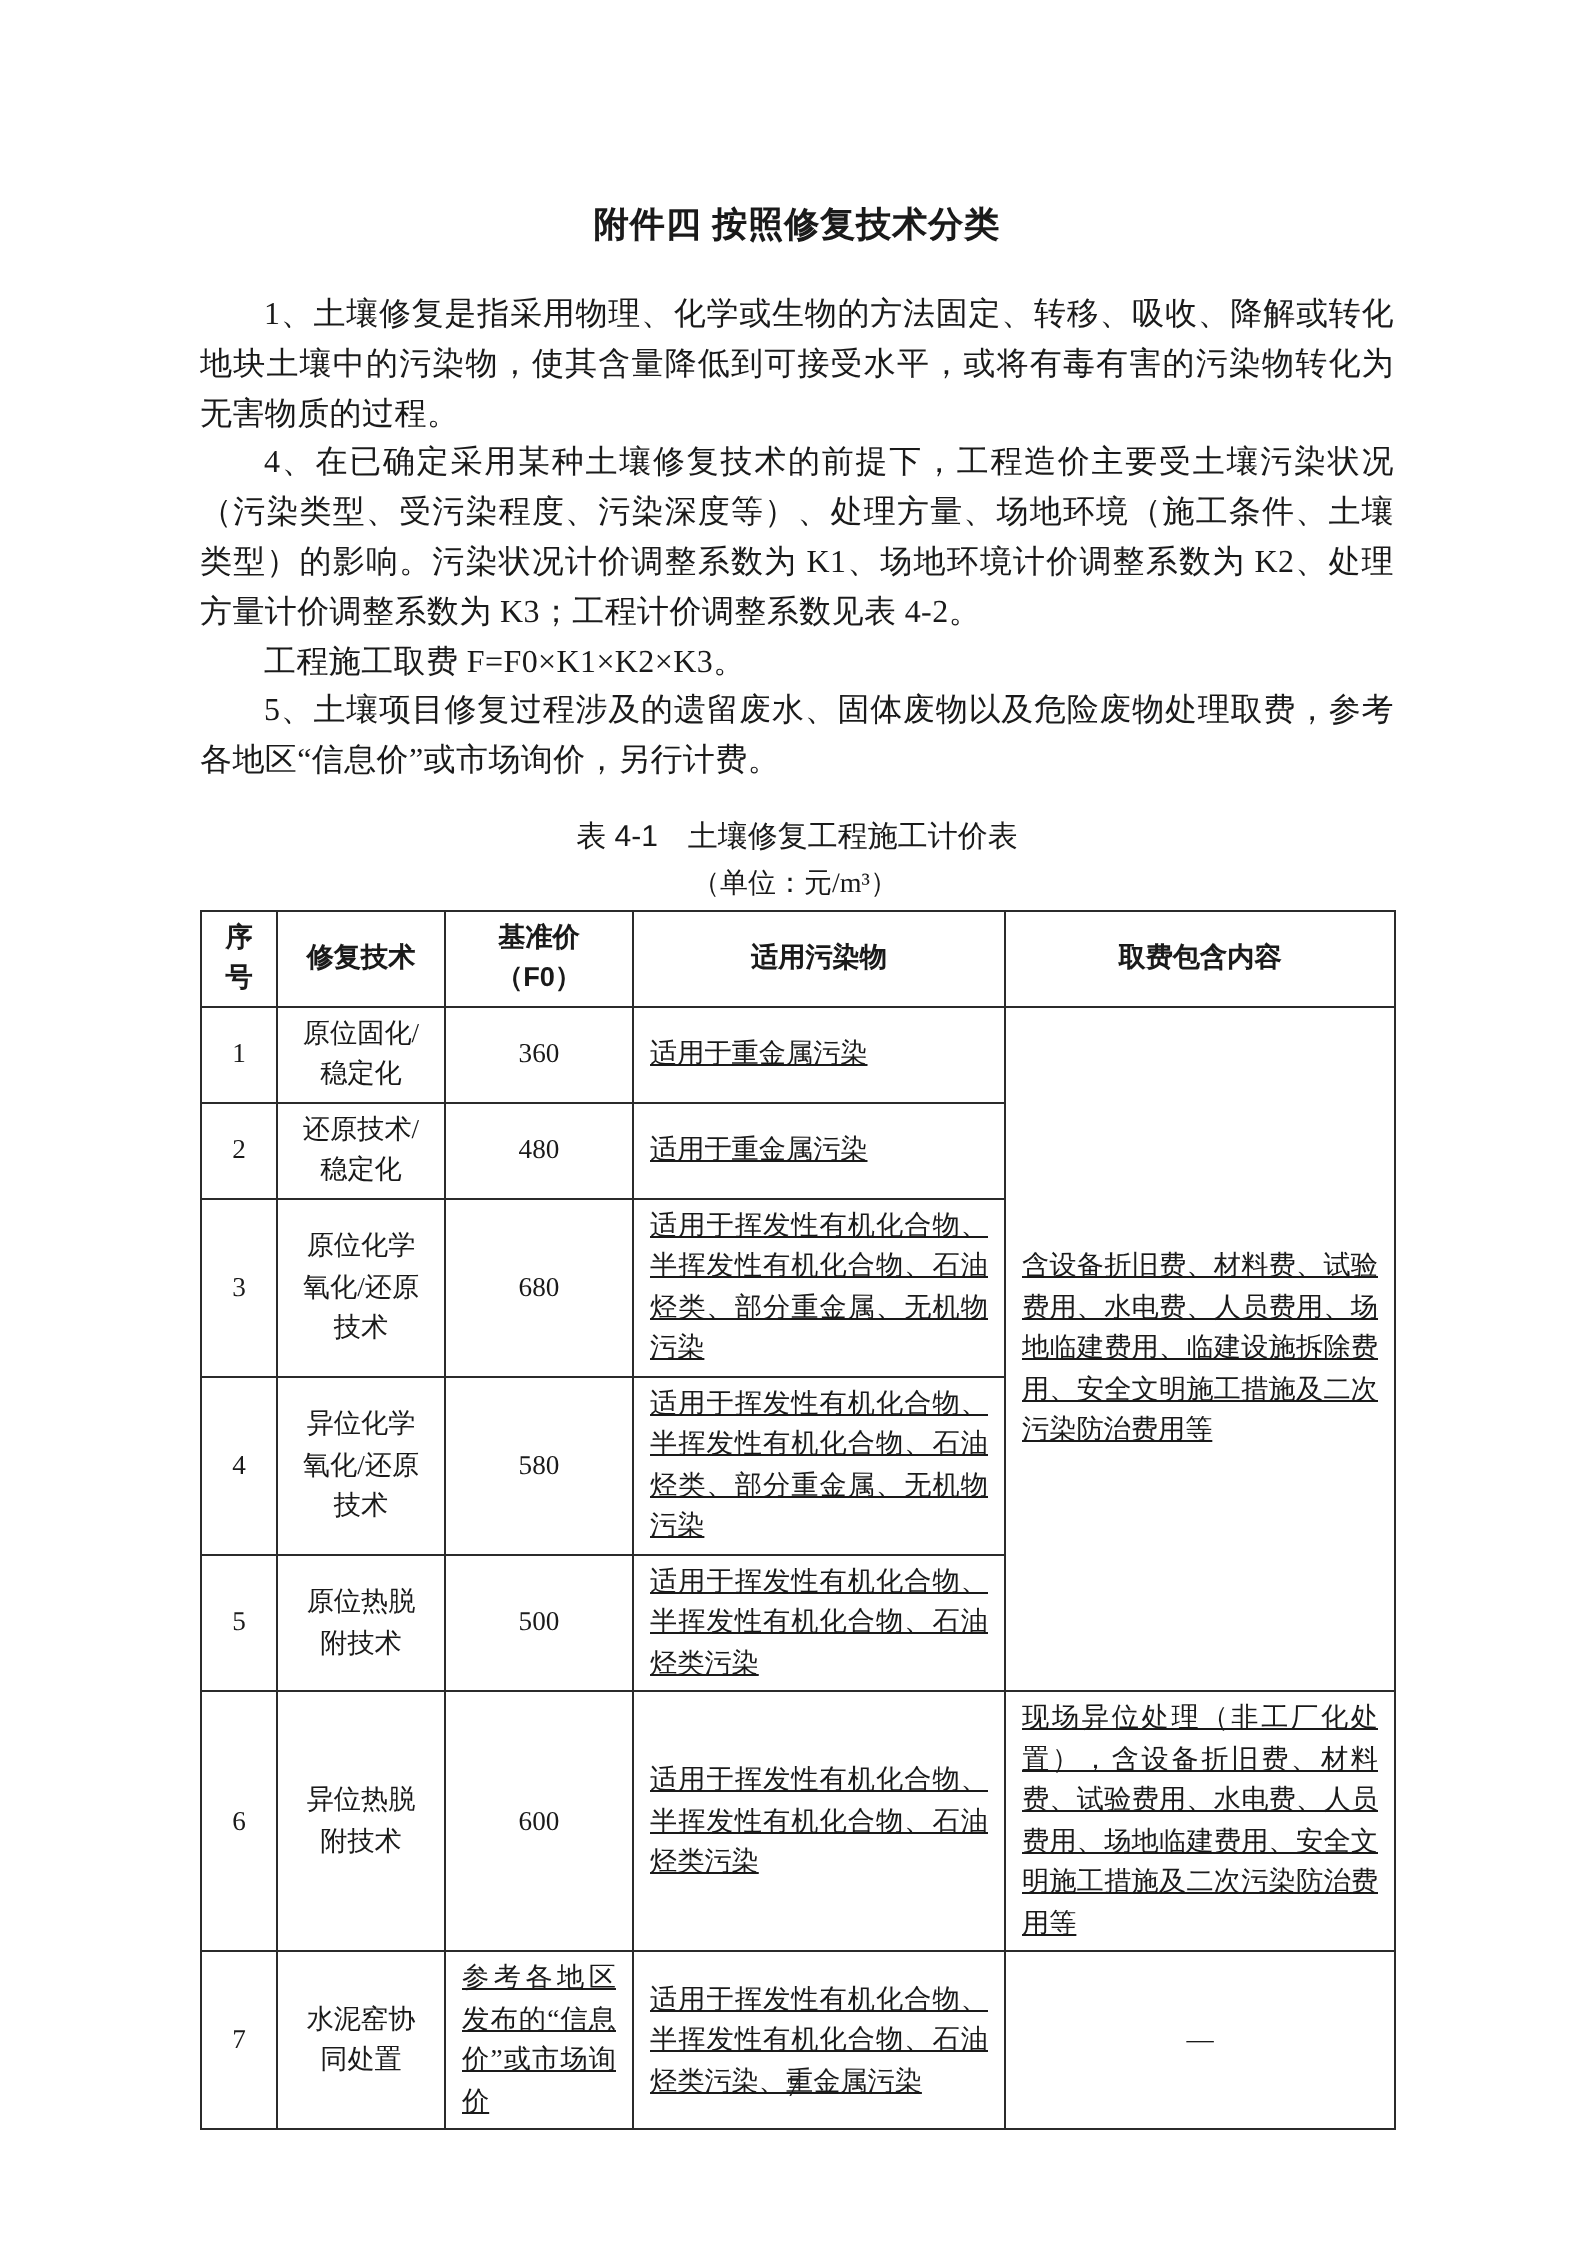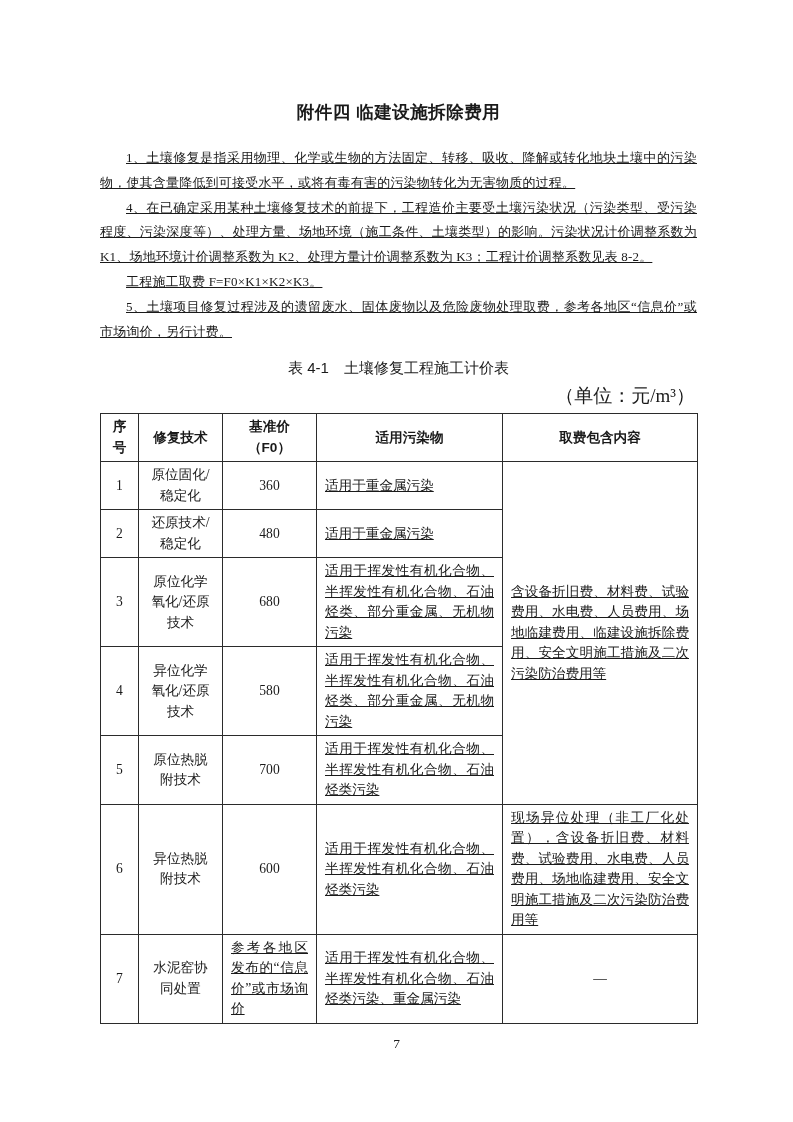--- a/index.html
+++ b/index.html
@@ -22,36 +22,35 @@
     margin: 0 0 22px 0;
     text-align: center;
     font-family: "Liberation Sans", "DejaVu Sans", sans-serif;
     font-weight: bold;
     font-size: 17.5px;
     letter-spacing: 0.5px;
   }
   .body-text p {
     margin: 0;
     text-indent: 2em;
-    font-size: 13px;
+    font-size: 16px;
     line-height: 24.8px;
     text-align: justify;
     letter-spacing: 0.2px;
-    text-decoration: underline;
   }
   .table-caption {
     margin-top: 15px;
     text-align: center;
     font-family: "Liberation Sans", "DejaVu Sans", sans-serif;
     font-weight: normal;
     font-size: 15px;
   }
   .unit-note {
-    text-align: right;
-    font-size: 19px;
+    text-align: center;
+    font-size: 14px;
     margin: 5px 2px 4px 0;
   }
   table.fee-table {
     width: 100%;
     border-collapse: collapse;
     table-layout: fixed;
   }
   table.fee-table th,
   table.fee-table td {
     border: 1.6px solid #2b2b2b;
@@ -80,25 +79,25 @@
     bottom: 70px;
     text-align: center;
     font-size: 13.5px;
   }
 </style>
 </head>
 <body>
 
 <div class="page">
 
-  <h1 class="doc-title">附件四 临建设施拆除费用</h1>
+  <h1 class="doc-title">附件四 按照修复技术分类</h1>
 
   <div class="body-text">
     <p>1、土壤修复是指采用物理、化学或生物的方法固定、转移、吸收、降解或转化地块土壤中的污染物，使其含量降低到可接受水平，或将有毒有害的污染物转化为无害物质的过程。</p>
-    <p>4、在已确定采用某种土壤修复技术的前提下，工程造价主要受土壤污染状况（污染类型、受污染程度、污染深度等）、处理方量、场地环境（施工条件、土壤类型）的影响。污染状况计价调整系数为 K1、场地环境计价调整系数为 K2、处理方量计价调整系数为 K3；工程计价调整系数见表 8-2。</p>
+    <p>4、在已确定采用某种土壤修复技术的前提下，工程造价主要受土壤污染状况（污染类型、受污染程度、污染深度等）、处理方量、场地环境（施工条件、土壤类型）的影响。污染状况计价调整系数为 K1、场地环境计价调整系数为 K2、处理方量计价调整系数为 K3；工程计价调整系数见表 4-2。</p>
     <p>工程施工取费 F=F0×K1×K2×K3。</p>
     <p>5、土壤项目修复过程涉及的遗留废水、固体废物以及危险废物处理取费，参考各地区“信息价”或市场询价，另行计费。</p>
   </div>
 
   <div class="table-caption">表 4-1　土壤修复工程施工计价表</div>
   <div class="unit-note">（单位：元/m³）</div>
 
   <table class="fee-table">
     <colgroup>
       <col style="width:38px">
@@ -138,21 +137,21 @@
       </tr>
       <tr class="r-mid">
         <td class="c-center">4</td>
         <td class="c-center">异位化学氧化/还原技术</td>
         <td class="c-center">580</td>
         <td class="c-left">适用于挥发性有机化合物、半挥发性有机化合物、石油烃类、部分重金属、无机物污染</td>
       </tr>
       <tr class="r-short">
         <td class="c-center">5</td>
         <td class="c-center">原位热脱附技术</td>
-        <td class="c-center">700</td>
+        <td class="c-center">500</td>
         <td class="c-left">适用于挥发性有机化合物、半挥发性有机化合物、石油烃类污染</td>
       </tr>
       <tr class="r-tall">
         <td class="c-center">6</td>
         <td class="c-center">异位热脱附技术</td>
         <td class="c-center">600</td>
         <td class="c-left">适用于挥发性有机化合物、半挥发性有机化合物、石油烃类污染</td>
         <td class="c-left">现场异位处理（非工厂化处置），含设备折旧费、材料费、试验费用、水电费、人员费用、场地临建费用、安全文明施工措施及二次污染防治费用等</td>
       </tr>
       <tr class="r-last">

